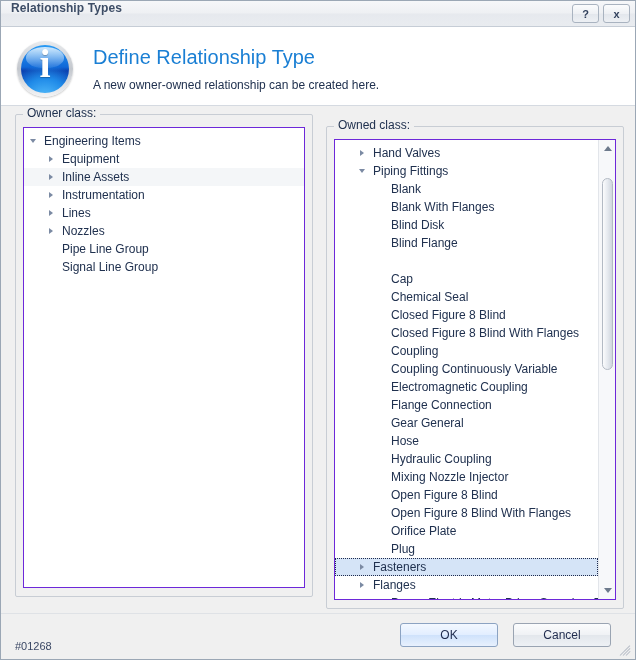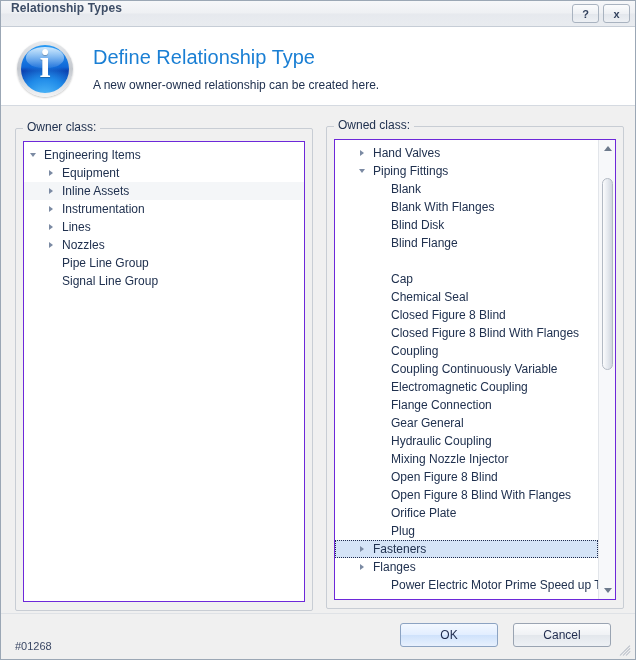--- a/index.html
+++ b/index.html
@@ -333,21 +333,21 @@
       <div class="info-glyph">i</div>
     </div>
     <div class="header-texts">
       <div class="header-title">Define Relationship Type</div>
       <div class="header-sub">A new owner-owned relationship can be created here.</div>
     </div>
   </div>
 
   <div class="body">
 
-    <div class="groupbox" id="owner-gb" style="left:14px; top:16px; width:298px; height:489px;">
+    <div class="groupbox" id="owner-gb" style="left:14px; top:2px; width:298px; height:489px;">
       <div class="gb-frame"></div>
       <div class="gb-label">Owner class:</div>
       <div class="tree">
         <div class="tree-list" id="owner-list">
             <div class="trow ind0">
               <span class="arrow expanded"></span>
               <span class="lbl">Engineering Items</span>
             </div>
             <div class="trow ind1">
               <span class="arrow collapsed"></span>
@@ -441,20 +441,24 @@
               <span class="arrow "></span>
               <span class="lbl">Electromagnetic Coupling</span>
             </div>
             <div class="trow ind2">
               <span class="arrow "></span>
               <span class="lbl">Flange Connection</span>
             </div>
             <div class="trow ind2">
               <span class="arrow "></span>
               <span class="lbl">Gear General</span>
+            </div>
+            <div class="trow ind2">
+              <span class="arrow "></span>
+              <span class="lbl">Hose</span>
             </div>
             <div class="trow ind2">
               <span class="arrow "></span>
               <span class="lbl">Hydraulic Coupling</span>
             </div>
             <div class="trow ind2">
               <span class="arrow "></span>
               <span class="lbl">Mixing Nozzle Injector</span>
             </div>
             <div class="trow ind2">

